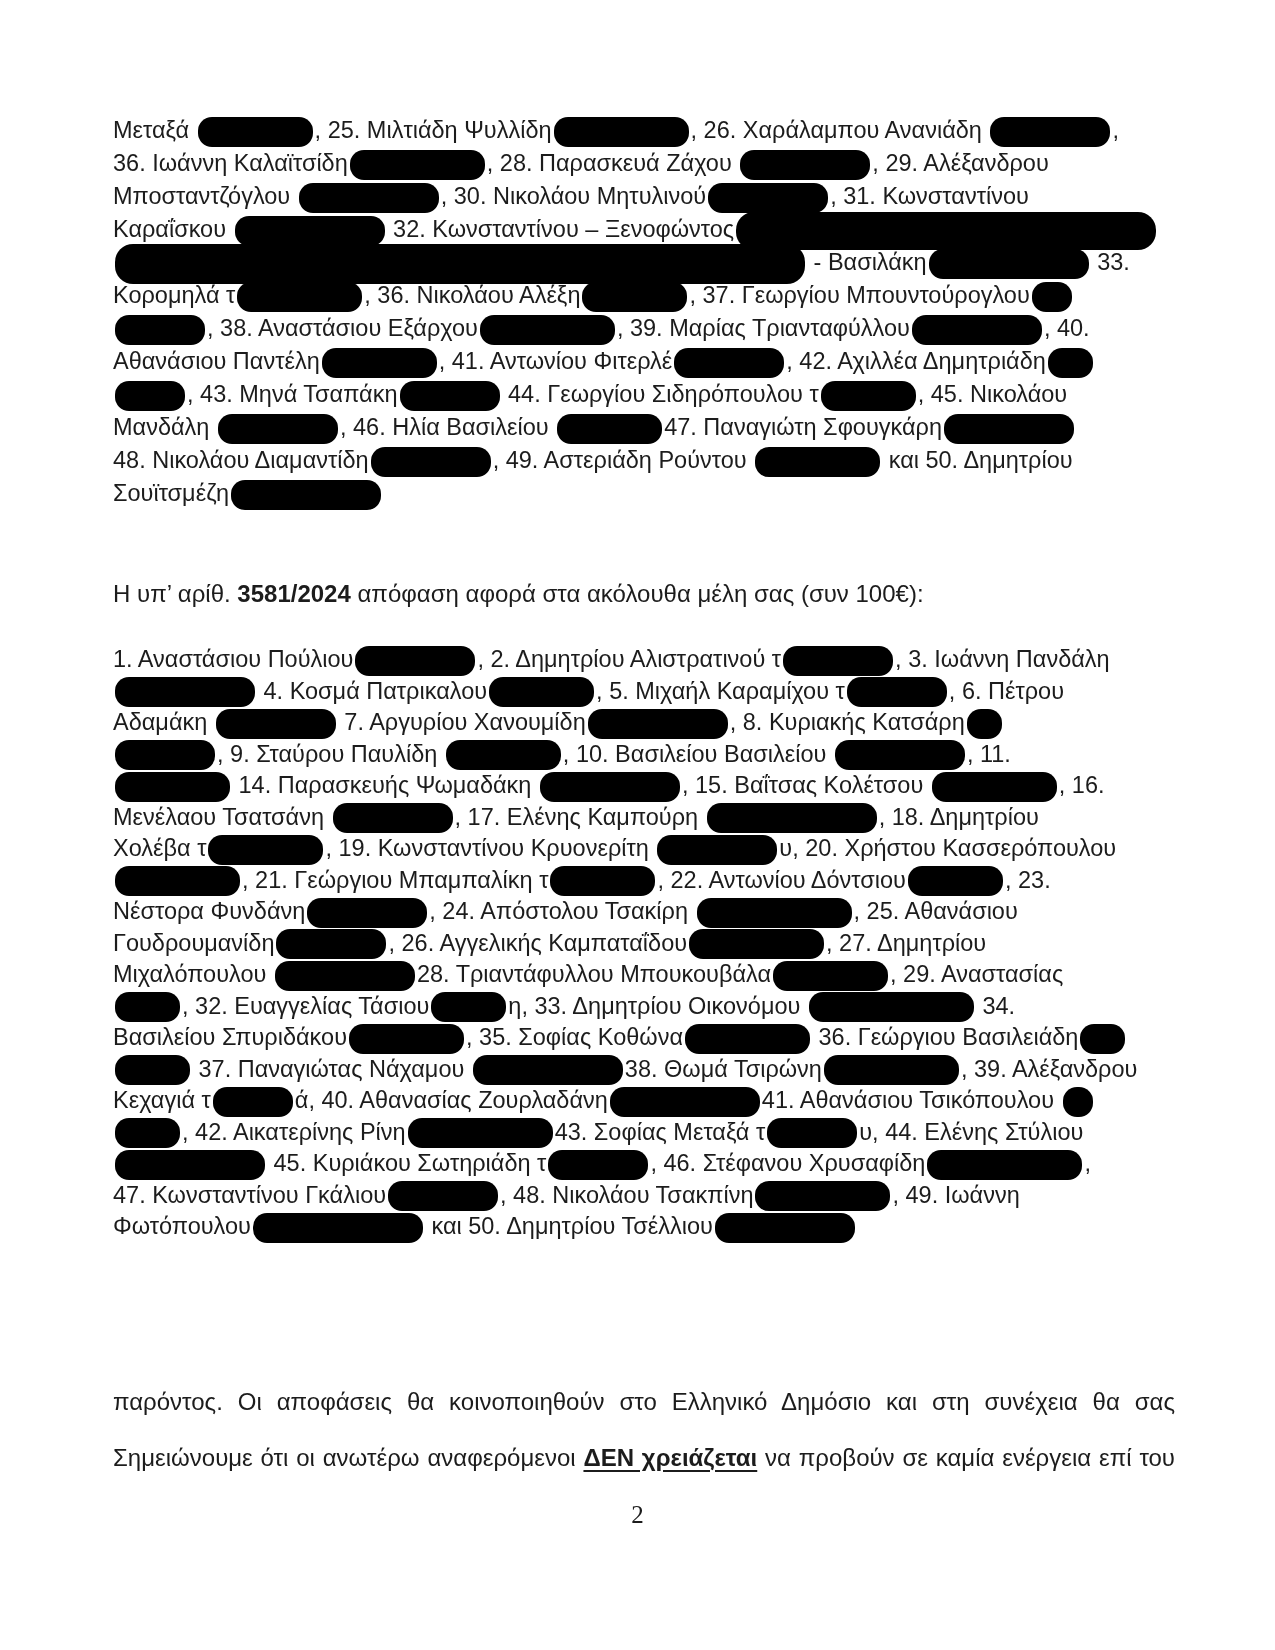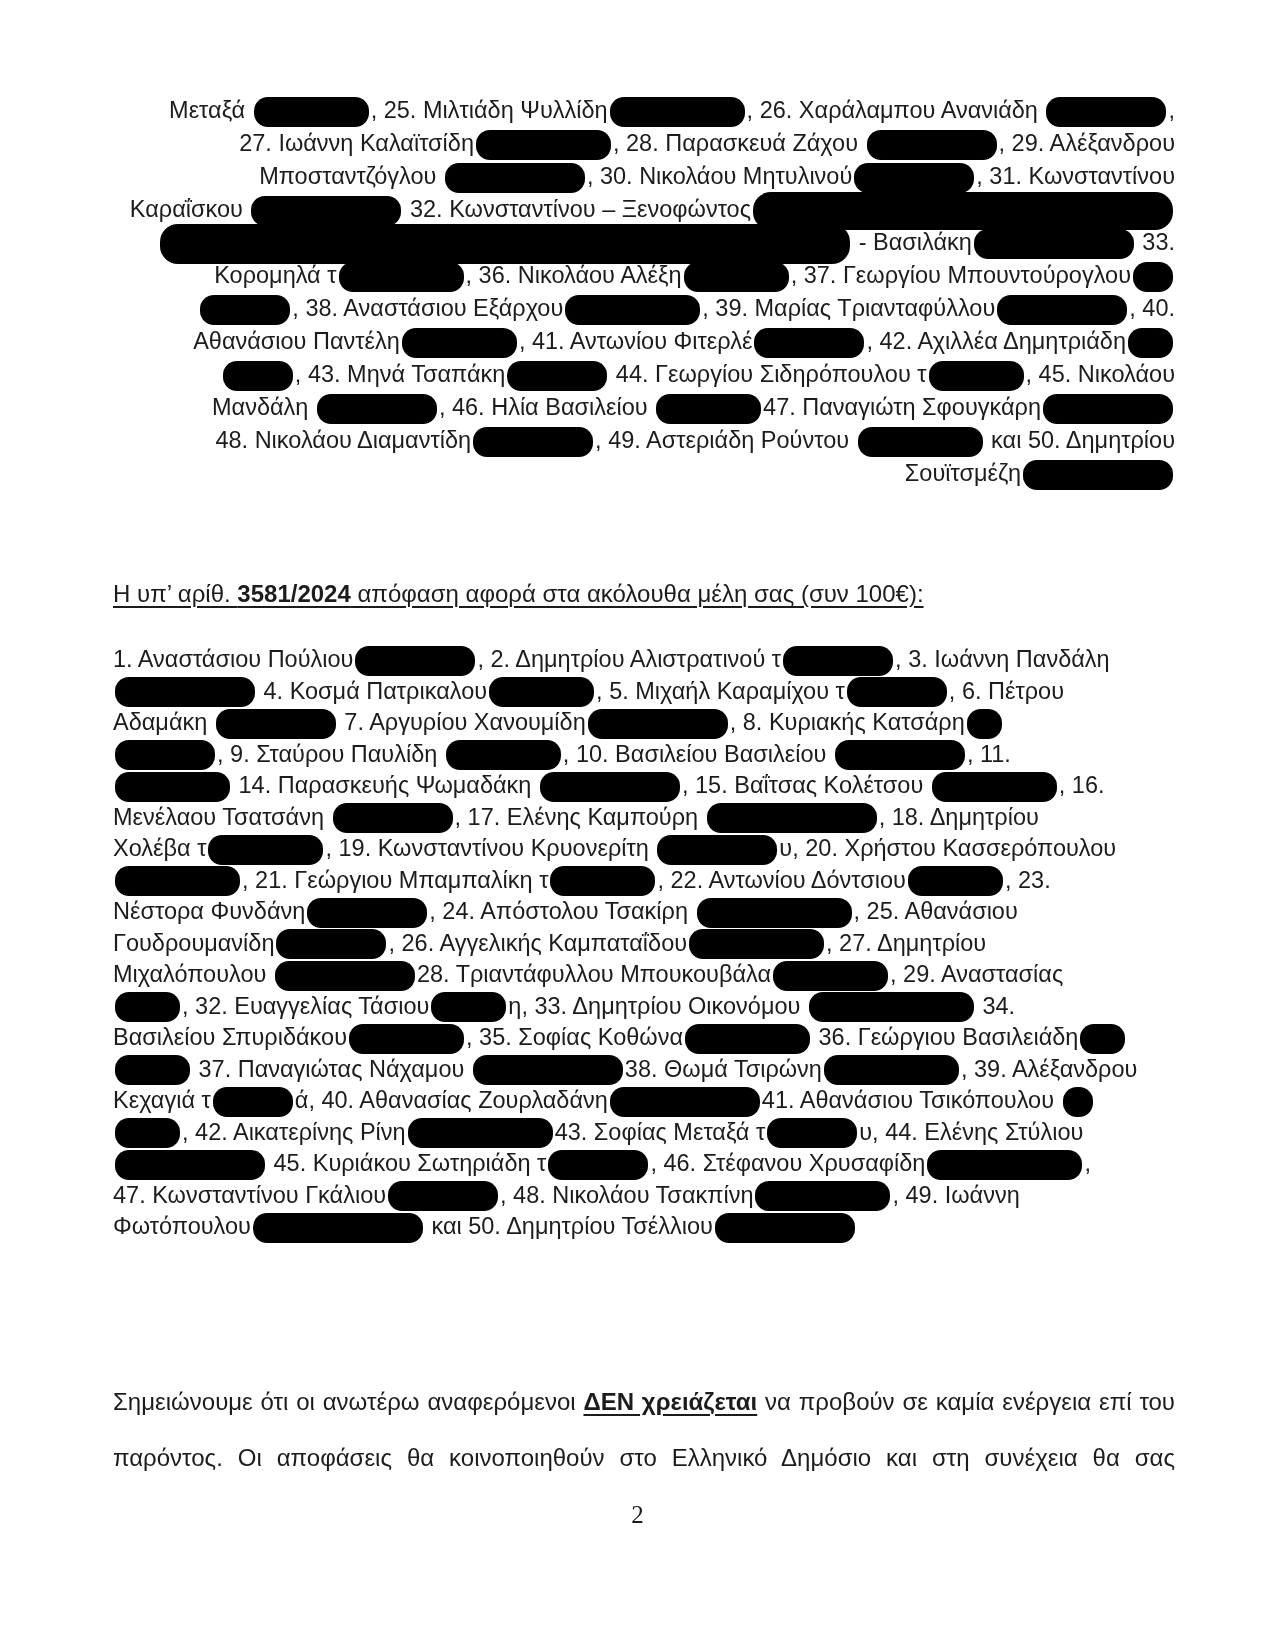--- a/index.html
+++ b/index.html
@@ -11,24 +11,24 @@
   .page{
     position:relative;
     width:1275px;height:1650px;
     background:var(--page-bg);
     margin:0 auto;
     overflow:hidden;
     font-family:"Liberation Sans","DejaVu Sans",sans-serif;
     color:var(--text-color);
   }
   .col{position:absolute;left:113px;width:1062px;}
-  .lines-a{top:94px;text-align:right;}
+  .lines-a{top:114px;}
   .lines-a .line{white-space:nowrap;height:33px;line-height:33px;font-size:23.5px;}
   .heading{top:577px;font-size:24px;line-height:33px;white-space:nowrap;}
-  .heading .hseg{text-decoration:underline;text-underline-offset:4px;text-decoration-thickness:2px;}
+  .heading .hseg{text-underline-offset:4px;text-decoration-thickness:2px;}
   .lines-b{top:644px;}
   .lines-b .line{white-space:nowrap;height:31.5px;line-height:31.5px;font-size:23.5px;}
   .closing{top:1374px;}
   .closing .line{
     line-height:56px;font-size:24px;
     text-align:justify;text-align-last:justify;
   }
   .closing .line:last-child{text-align-last:justify;}
   .b{font-weight:bold;}
   .u{text-decoration:underline;text-underline-offset:4px;text-decoration-thickness:2px;}
@@ -46,21 +46,21 @@
     font-family:"Liberation Serif","DejaVu Serif",serif;
     font-size:25px;line-height:40px;
   }
 </style>
 </head>
 <body>
 
 <div class="page">
   <div class="col lines-a">
       <div class="line"><span>Μεταξά </span><span class="redact" style="width: 115px;"></span><span>, 25. Μιλτιάδη Ψυλλίδη</span><span class="redact" style="width: 135px;"></span><span>, 26. Χαράλαμπου Ανανιάδη </span><span class="redact" style="width: 120px;"></span><span>,</span></div>
-      <div class="line"><span>27. Ιωάννη Καλαϊτσίδη</span><span class="redact" style="width: 135px;"></span><span>, 28. Παρασκευά Ζάχου </span><span class="redact" style="width: 130px;"></span><span>, 29. Αλέξανδρου</span></div>
+      <div class="line"><span>36. Ιωάννη Καλαϊτσίδη</span><span class="redact" style="width: 135px;"></span><span>, 28. Παρασκευά Ζάχου </span><span class="redact" style="width: 130px;"></span><span>, 29. Αλέξανδρου</span></div>
       <div class="line"><span>Μποσταντζόγλου </span><span class="redact" style="width: 140px;"></span><span>, 30. Νικολάου Μητυλινού</span><span class="redact" style="width: 120px;"></span><span>, 31. Κωνσταντίνου</span></div>
       <div class="line"><span>Καραΐσκου </span><span class="redact" style="width: 150px;"></span><span> 32. Κωνσταντίνου – Ξενοφώντος</span><span class="redact" style="width: 420px; height: 38px; margin-top: -8px; margin-bottom: -8px; border-radius: 18px;"></span></div>
       <div class="line"><span class="redact" style="width: 690px; height: 40px; margin-top: -9px; margin-bottom: -9px; border-radius: 18px;"></span><span> - Βασιλάκη</span><span class="redact" style="width: 160px;"></span><span> 33.</span></div>
       <div class="line"><span>Κορομηλά τ</span><span class="redact" style="width: 125px;"></span><span>, 36. Νικολάου Αλέξη</span><span class="redact" style="width: 105px;"></span><span>, 37. Γεωργίου Μπουντούρογλου</span><span class="redact" style="width: 40px;"></span></div>
       <div class="line"><span class="redact" style="width: 90px;"></span><span>, 38. Αναστάσιου Εξάρχου</span><span class="redact" style="width: 135px;"></span><span>, 39. Μαρίας Τριανταφύλλου</span><span class="redact" style="width: 130px;"></span><span>, 40.</span></div>
       <div class="line"><span>Αθανάσιου Παντέλη</span><span class="redact" style="width: 115px;"></span><span>, 41. Αντωνίου Φιτερλέ</span><span class="redact" style="width: 110px;"></span><span>, 42. Αχιλλέα Δημητριάδη</span><span class="redact" style="width: 45px;"></span></div>
       <div class="line"><span class="redact" style="width: 70px;"></span><span>, 43. Μηνά Τσαπάκη</span><span class="redact" style="width: 100px;"></span><span> 44. Γεωργίου Σιδηρόπουλου τ</span><span class="redact" style="width: 95px;"></span><span>, 45. Νικολάου</span></div>
       <div class="line"><span>Μανδάλη </span><span class="redact" style="width: 120px;"></span><span>, 46. Ηλία Βασιλείου </span><span class="redact" style="width: 105px;"></span><span>47. Παναγιώτη Σφουγκάρη</span><span class="redact" style="width: 130px;"></span></div>
       <div class="line"><span>48. Νικολάου Διαμαντίδη</span><span class="redact" style="width: 120px;"></span><span>, 49. Αστεριάδη Ρούντου </span><span class="redact" style="width: 125px;"></span><span> και 50. Δημητρίου</span></div>
       <div class="line"><span>Σουϊτσμέζη</span><span class="redact" style="width: 150px;"></span></div>
@@ -84,18 +84,18 @@
       <div class="line"><span>Βασιλείου Σπυριδάκου</span><span class="redact" style="width: 115px;"></span><span>, 35. Σοφίας Κοθώνα</span><span class="redact" style="width: 125px;"></span><span> 36. Γεώργιου Βασιλειάδη</span><span class="redact" style="width: 45px;"></span></div>
       <div class="line"><span class="redact" style="width: 75px;"></span><span> 37. Παναγιώτας Νάχαμου </span><span class="redact" style="width: 150px;"></span><span>38. Θωμά Τσιρώνη</span><span class="redact" style="width: 135px;"></span><span>, 39. Αλέξανδρου</span></div>
       <div class="line"><span>Κεχαγιά τ</span><span class="redact" style="width: 80px;"></span><span>ά, 40. Αθανασίας Ζουρλαδάνη</span><span class="redact" style="width: 150px;"></span><span>41. Αθανάσιου Τσικόπουλου </span><span class="redact" style="width: 30px;"></span></div>
       <div class="line"><span class="redact" style="width: 65px;"></span><span>, 42. Αικατερίνης Ρίνη</span><span class="redact" style="width: 145px;"></span><span>43. Σοφίας Μεταξά τ</span><span class="redact" style="width: 90px;"></span><span>υ, 44. Ελένης Στύλιου</span></div>
       <div class="line"><span class="redact" style="width: 150px;"></span><span> 45. Κυριάκου Σωτηριάδη τ</span><span class="redact" style="width: 100px;"></span><span>, 46. Στέφανου Χρυσαφίδη</span><span class="redact" style="width: 155px;"></span><span>,</span></div>
       <div class="line"><span>47. Κωνσταντίνου Γκάλιου</span><span class="redact" style="width: 110px;"></span><span>, 48. Νικολάου Τσακπίνη</span><span class="redact" style="width: 135px;"></span><span>, 49. Ιωάννη</span></div>
       <div class="line"><span>Φωτόπουλου</span><span class="redact" style="width: 170px;"></span><span> και 50. Δημητρίου Τσέλλιου</span><span class="redact" style="width: 140px;"></span></div>
     </div>
 
   <div class="col closing">
+      <div class="line"><span>παρόντος. Οι αποφάσεις θα κοινοποιηθούν στο Ελληνικό Δημόσιο και στη συνέχεια θα σας</span></div>
       <div class="line"><span>Σημειώνουμε ότι οι ανωτέρω αναφερόμενοι </span><span class="b u">ΔΕΝ χρειάζεται</span><span> να προβούν σε καμία ενέργεια επί του</span></div>
-      <div class="line"><span>παρόντος. Οι αποφάσεις θα κοινοποιηθούν στο Ελληνικό Δημόσιο και στη συνέχεια θα σας</span></div>
     </div>
 
   <div class="pageno">2</div>
 </div>
 
 </body></html>

